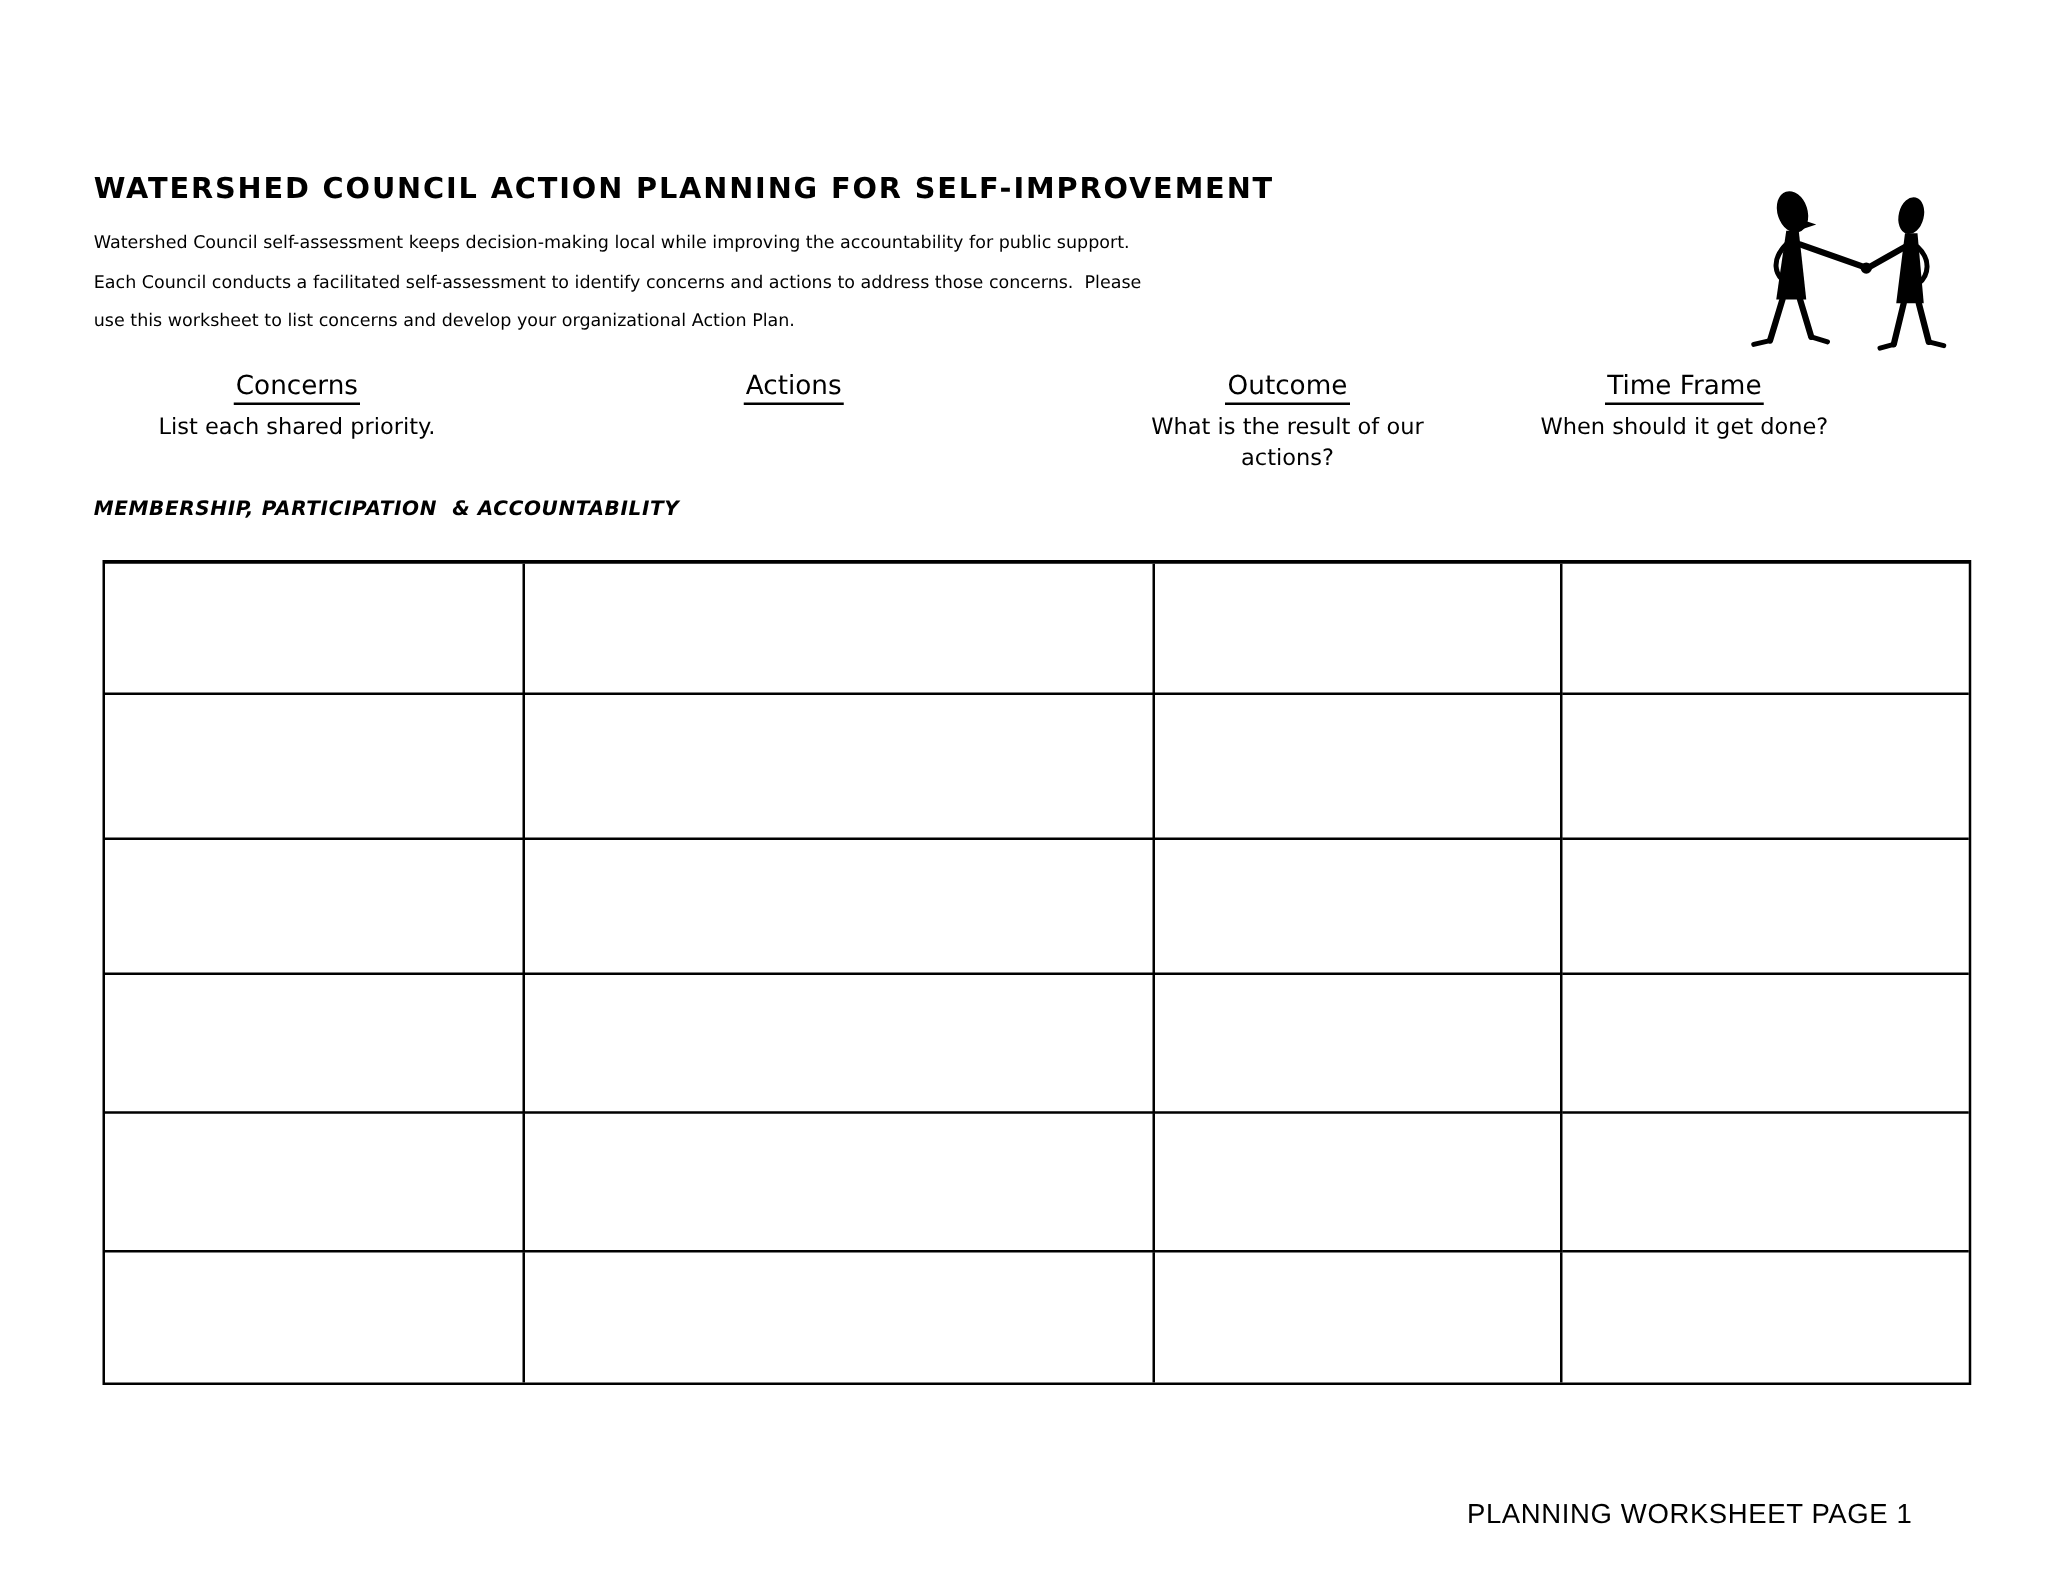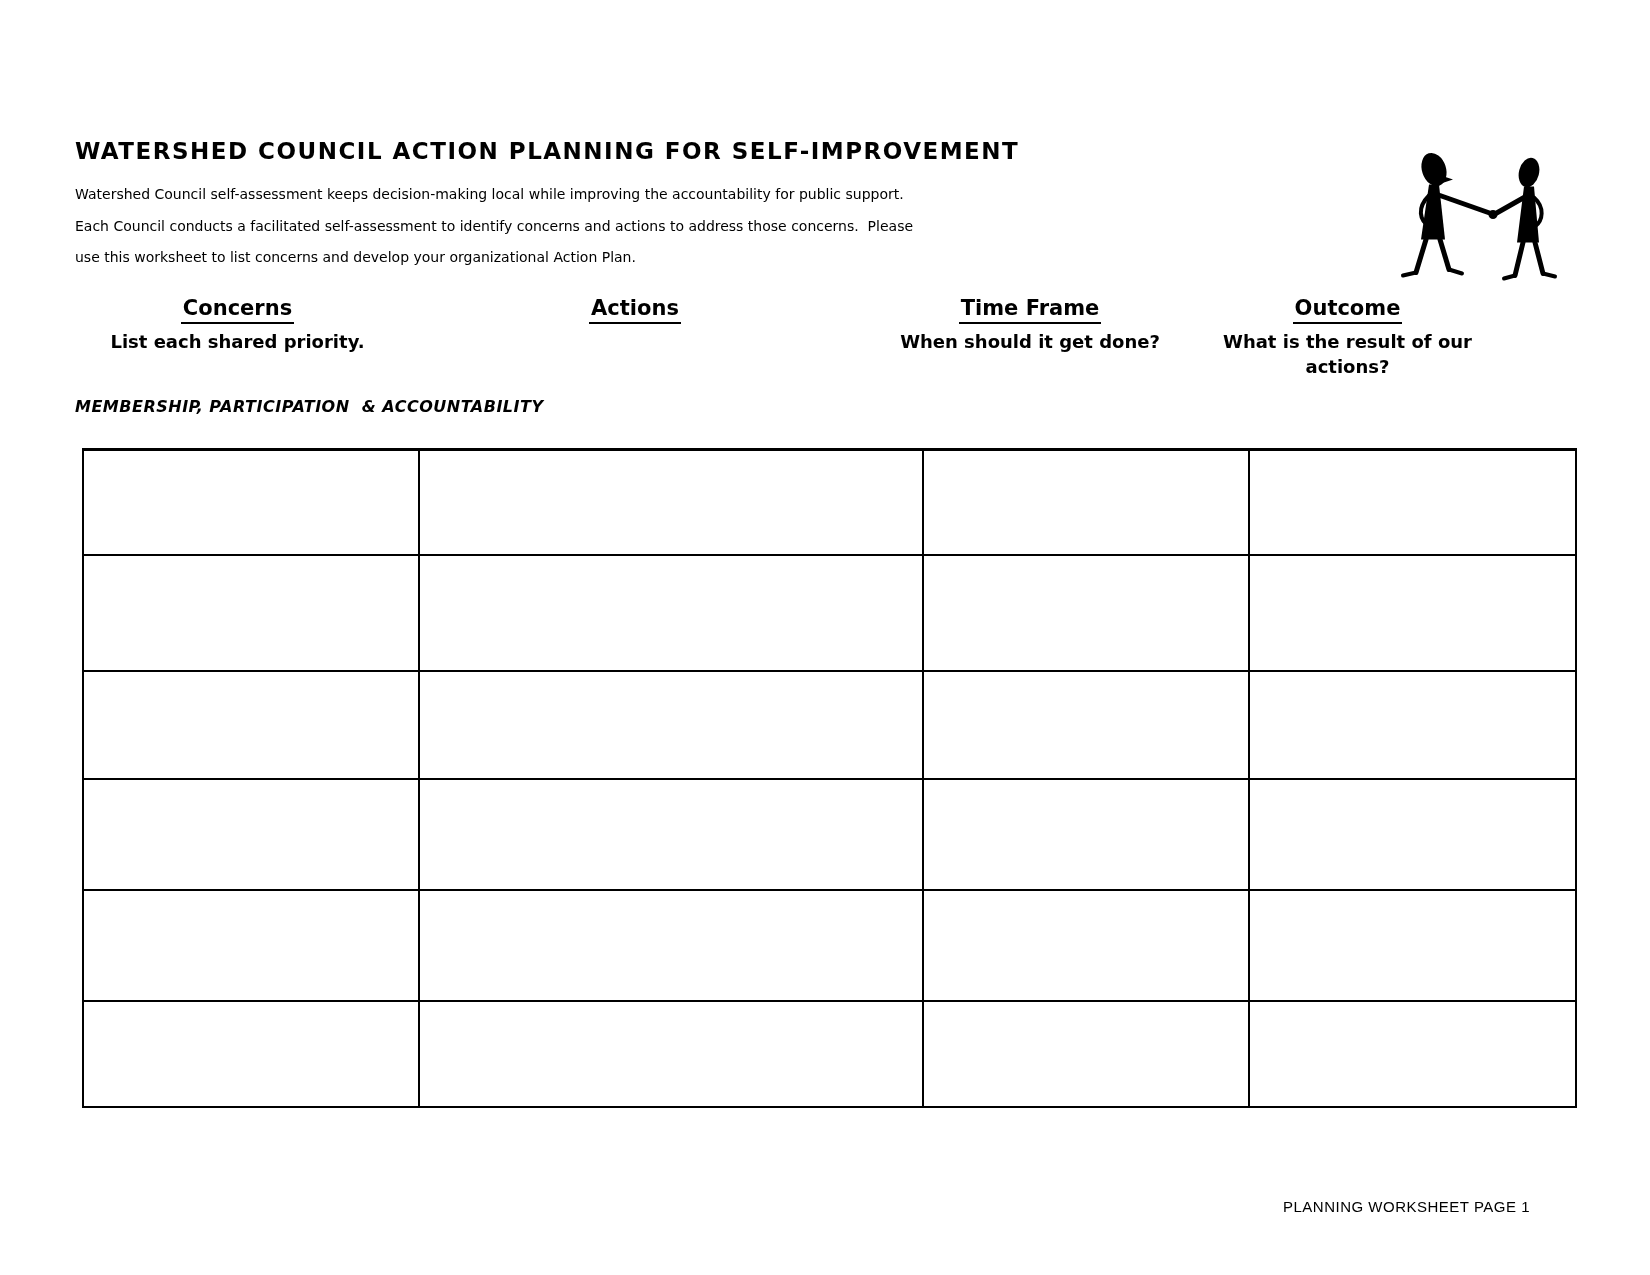--- a/index.html
+++ b/index.html
@@ -24,21 +24,20 @@
 
   .clipart {
     position:absolute; left:1396px; top:146px;
     width:172px; height:138px;
   }
 
   .col-headers {
     position:absolute; left:75px; top:296px;
     display:grid; grid-template-columns:325px 470px 320px 315px;
     text-align:center;
-    font-weight:bold;
   }
   .col-label-wrap { font-size:21px; }
   .col-label {
     display:inline-block;
     border-bottom:2px solid #000;
     padding:0 2px 2px 2px;
   }
   .col-hint {
     font-size:18px; line-height:25px; margin-top:5px;
   }
@@ -60,21 +59,21 @@
     grid-template-rows:105px 116px 108px 111px 111px auto;
     background:#fff;
   }
   .cell { border-right:2px solid #000; border-bottom:2px solid #000; }
   .cell.last-col { border-right:none; }
   .cell.last-row { border-bottom:none; }
 
   .footer {
     position:absolute; right:120px; top:1198px;
     font-family:"Liberation Sans", sans-serif;
-    font-size:15px; letter-spacing:0.5px;
+    font-size:22px; letter-spacing:0.5px;
   }
 </style>
 </head>
 <body>
 
 <div class="page-title">WATERSHED COUNCIL ACTION PLANNING FOR SELF-IMPROVEMENT</div>
 
 <div class="intro">Watershed Council self-assessment keeps decision-making local while improving the accountability for public support.
 Each Council conducts a facilitated self-assessment to identify concerns and actions to address those concerns.  Please
 use this worksheet to list concerns and develop your organizational Action Plan.</div>
@@ -110,26 +109,26 @@
 
 <div class="col-headers">
   <div>
     <div class="col-label-wrap"><span class="col-label">Concerns</span></div>
     <div class="col-hint">List each shared priority.</div>
   </div>
   <div>
     <div class="col-label-wrap"><span class="col-label">Actions</span></div>
   </div>
   <div>
+    <div class="col-label-wrap"><span class="col-label">Outcome</span></div>
+    <div class="col-hint narrow">What is the result of our actions?</div>
+  </div>
+  <div>
     <div class="col-label-wrap"><span class="col-label">Time Frame</span></div>
     <div class="col-hint">When should it get done?</div>
-  </div>
-  <div>
-    <div class="col-label-wrap"><span class="col-label">Outcome</span></div>
-    <div class="col-hint narrow">What is the result of our actions?</div>
   </div>
 </div>
 
 <div class="section-title">MEMBERSHIP, PARTICIPATION  &amp; ACCOUNTABILITY</div>
 
 <div class="worksheet-table">
     <div class="cell"></div>
     <div class="cell"></div>
     <div class="cell"></div>
     <div class="cell last-col"></div>

